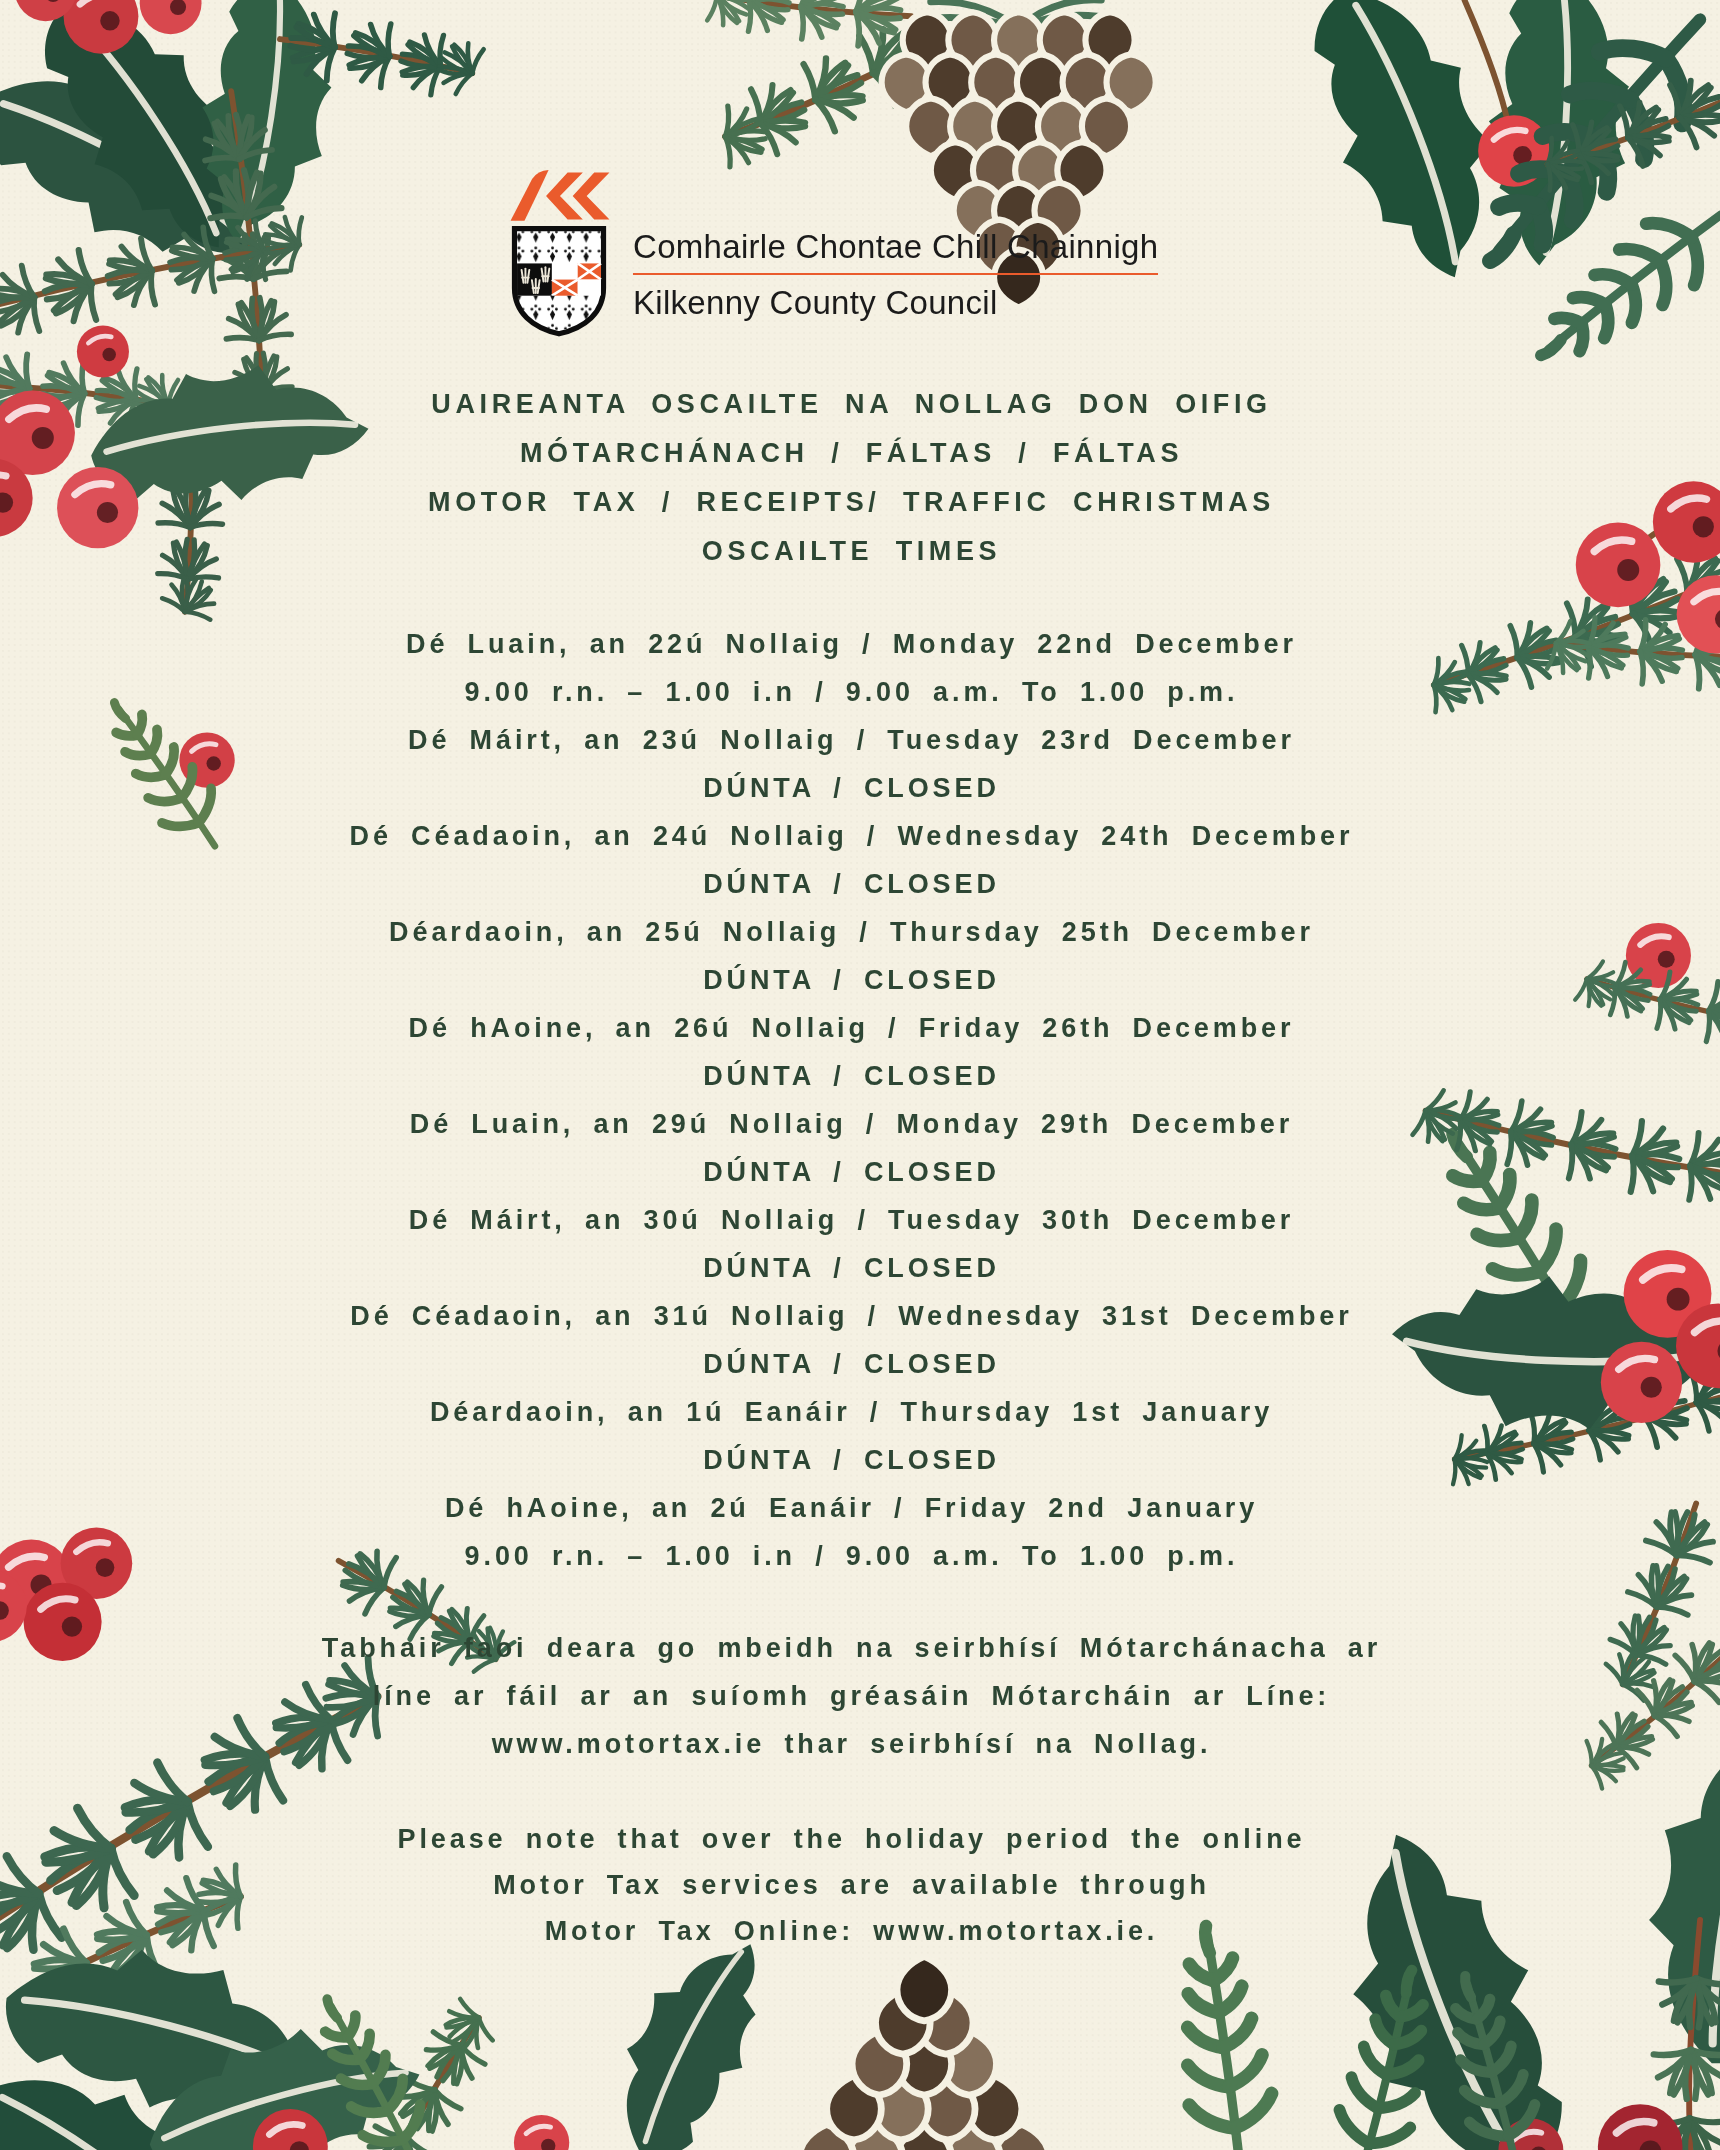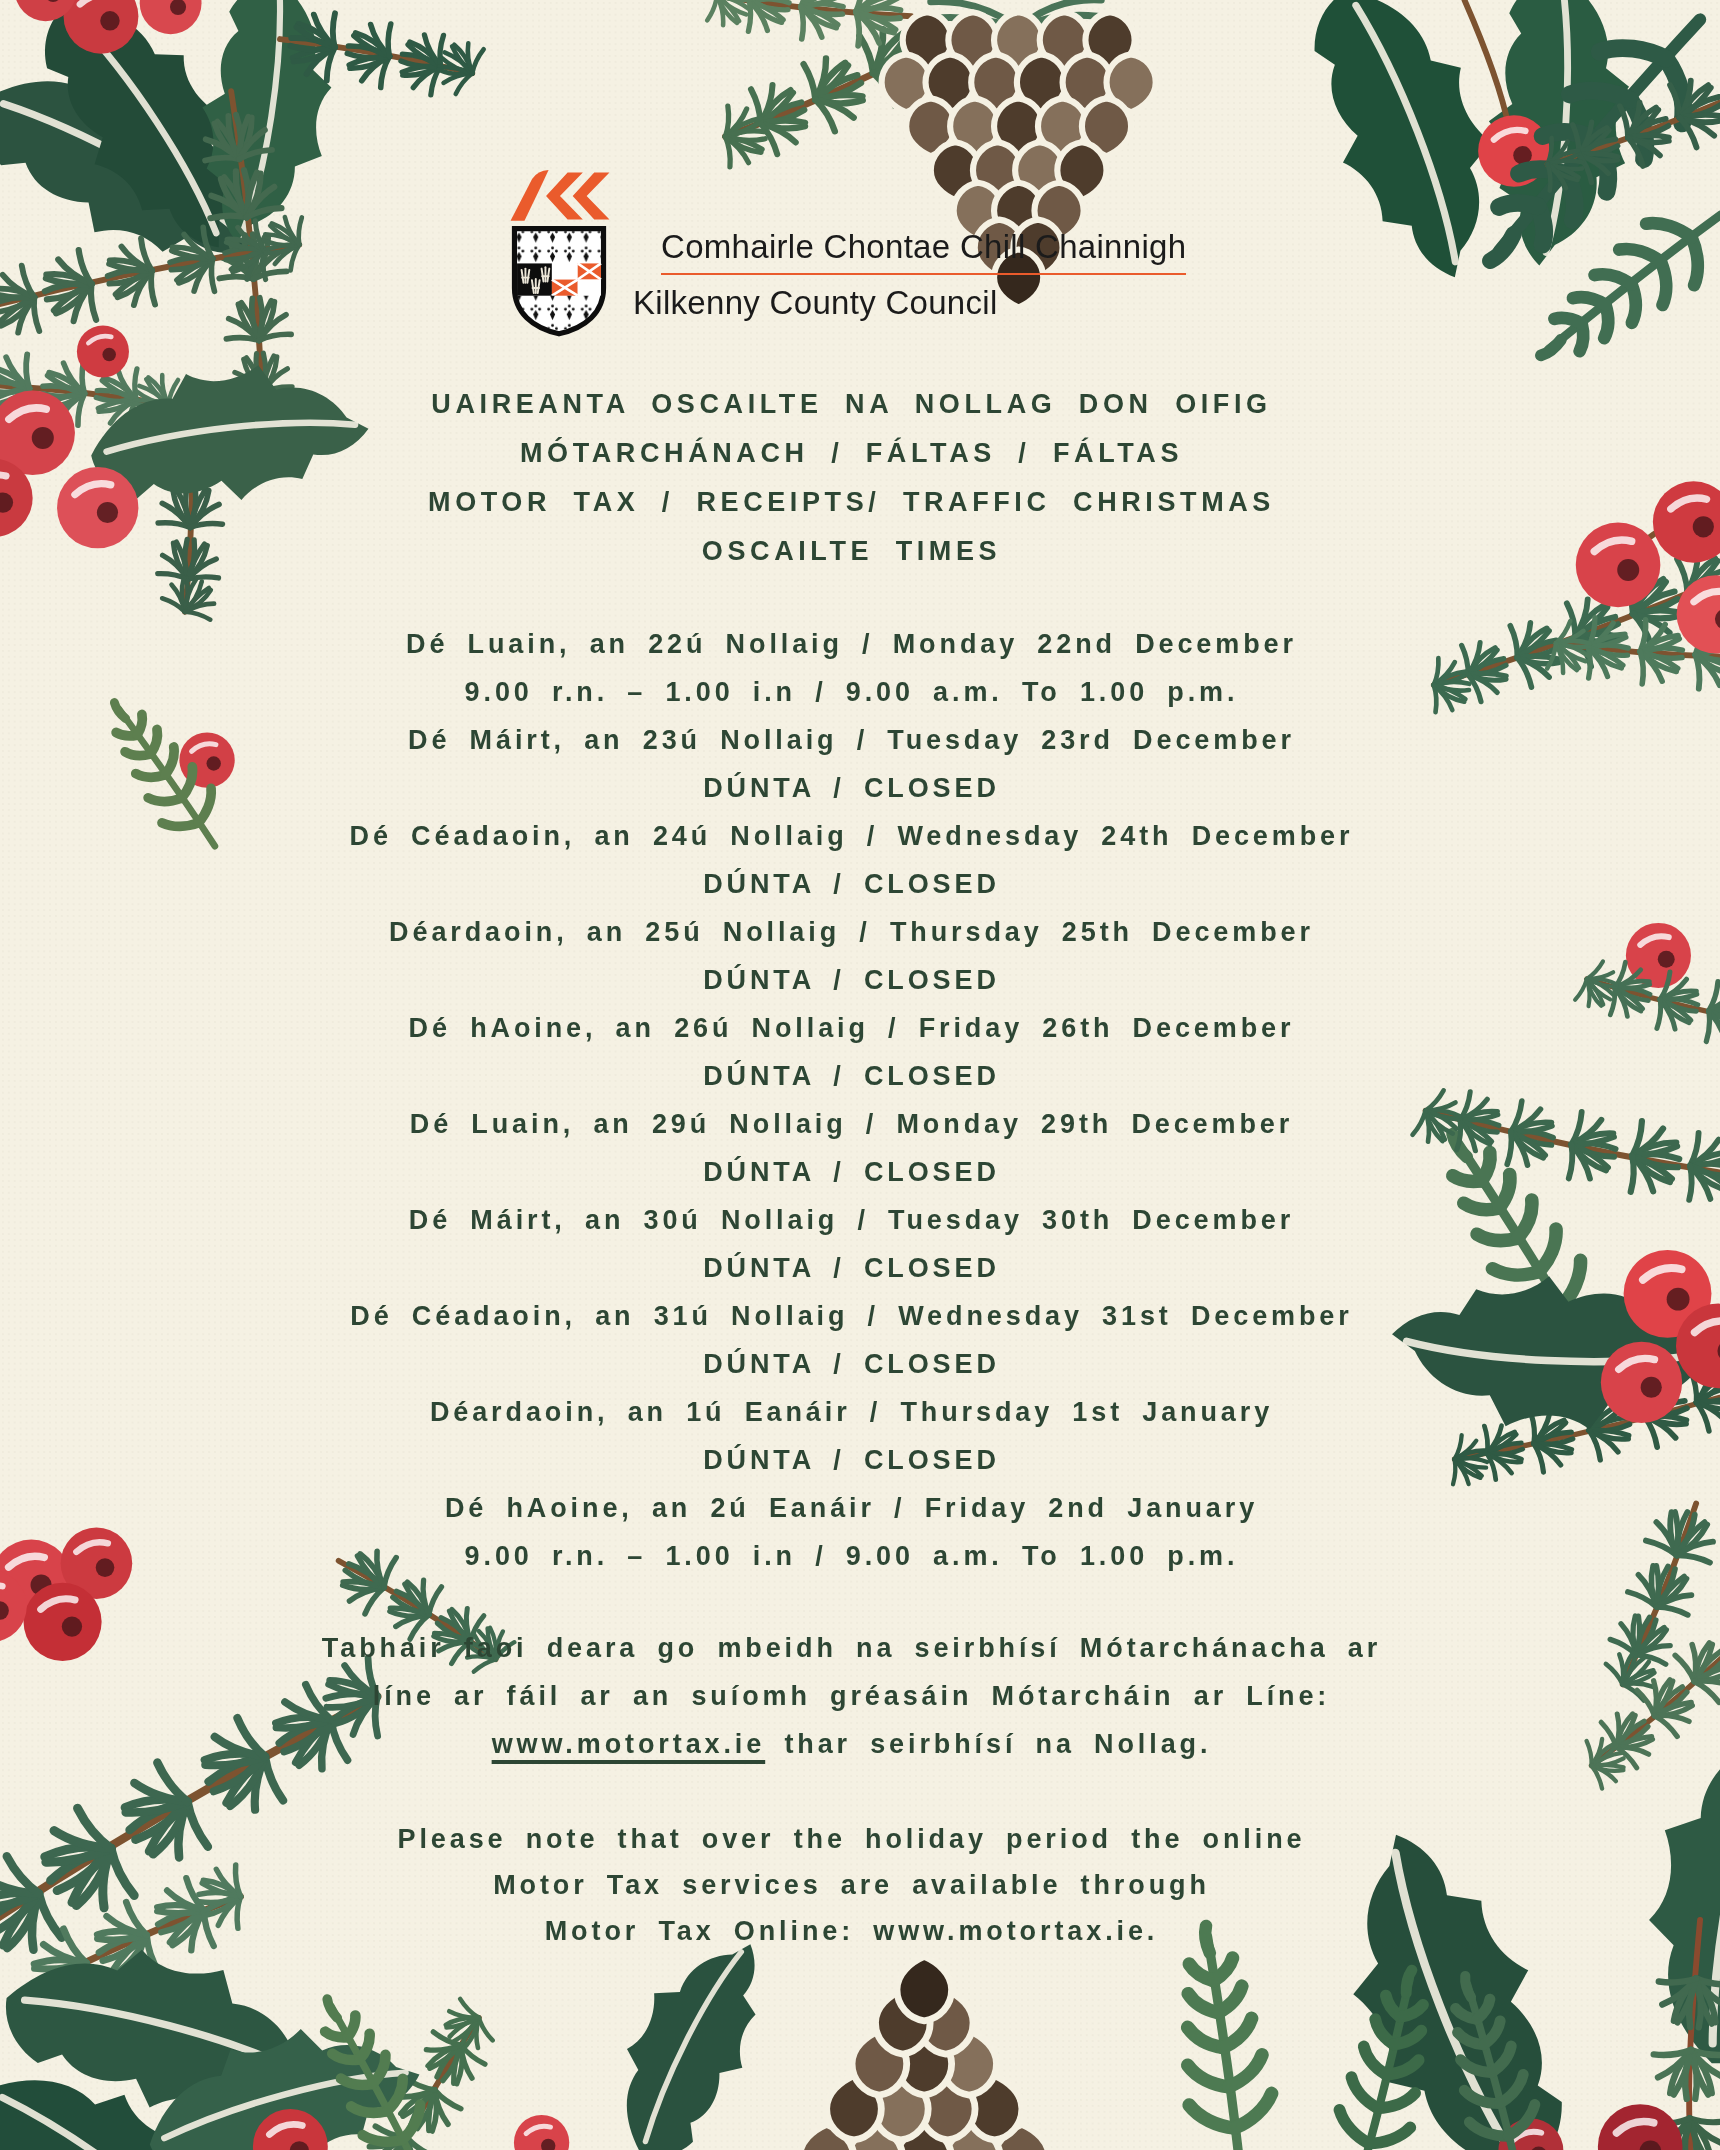--- a/index.html
+++ b/index.html
@@ -20,39 +20,39 @@
   .border-art .sc1,.border-art .sc2,.border-art .sc3,.border-art .sc4{stroke:#f5f1e3;stroke-width:7;}
   .border-art .pneedles{stroke:#4a7458;}
 
   .content{position:absolute;left:0;top:0;width:100%;height:100%;z-index:1;}
 
   
   .logo-mark{position:absolute;left:509px;top:170px;width:102px;height:52px;}
   .logo-crest{position:absolute;left:510px;top:226px;width:98px;height:111px;}
   .logo-text{position:absolute;left:633px;top:229px;color:#1b1b1b;}
   .logo-irish{display:inline-block;font-size:33px;line-height:36px;letter-spacing:0.3px;
-              padding-bottom:7.8px;border-bottom:2px solid #ea5b2c;white-space:nowrap;margin-left:28px;}
+              padding-bottom:7.8px;border-bottom:2px solid #ea5b2c;white-space:nowrap;}
   .logo-english{font-size:33px;line-height:36px;margin-top:10px;letter-spacing:0.3px;white-space:nowrap;}
 
   .title-block{position:absolute;top:380px;left:-9px;width:100%;text-align:center;}
   .title-line{line-height:49px;font-size:27px;font-weight:bold;color:#2d4634;
               letter-spacing:4.6px;word-spacing:10.4px;white-space:nowrap;}
   .title-line .u{text-decoration-thickness:3.3px;text-underline-offset:8.5px;}
 
   .schedule-block{position:absolute;top:620px;left:-9px;width:100%;text-align:center;}
   .sched-line{line-height:48px;font-size:27px;font-weight:bold;color:#2d4634;
               letter-spacing:3.9px;word-spacing:7.8px;white-space:nowrap;}
 
   .note{position:absolute;left:-9px;width:100%;text-align:center;}
   .note-irish{top:1624px;}
   .note-english{top:1816px;}
   .note-line{line-height:48px;font-size:27px;font-weight:bold;color:#2d4634;
              letter-spacing:3.9px;word-spacing:7.8px;white-space:nowrap;}
   .note-english .note-line{line-height:46px;}
-  .link{text-decoration:underline;text-decoration-thickness:3.9px;text-underline-offset:6.5px;}
+  .link{text-decoration-thickness:3.9px;text-underline-offset:6.5px;}
 </style>
 </head>
 <body>
 
 <div class="poster">
 
   <svg class="border-art" viewBox="0 0 2644 3305" aria-hidden="true">
     <defs>
       <g id="tuft" fill="none" stroke="currentColor" stroke-width="9" stroke-linecap="round">
         <path d="M0 0C-18 -16 -38 -26 -60 -29"></path>

